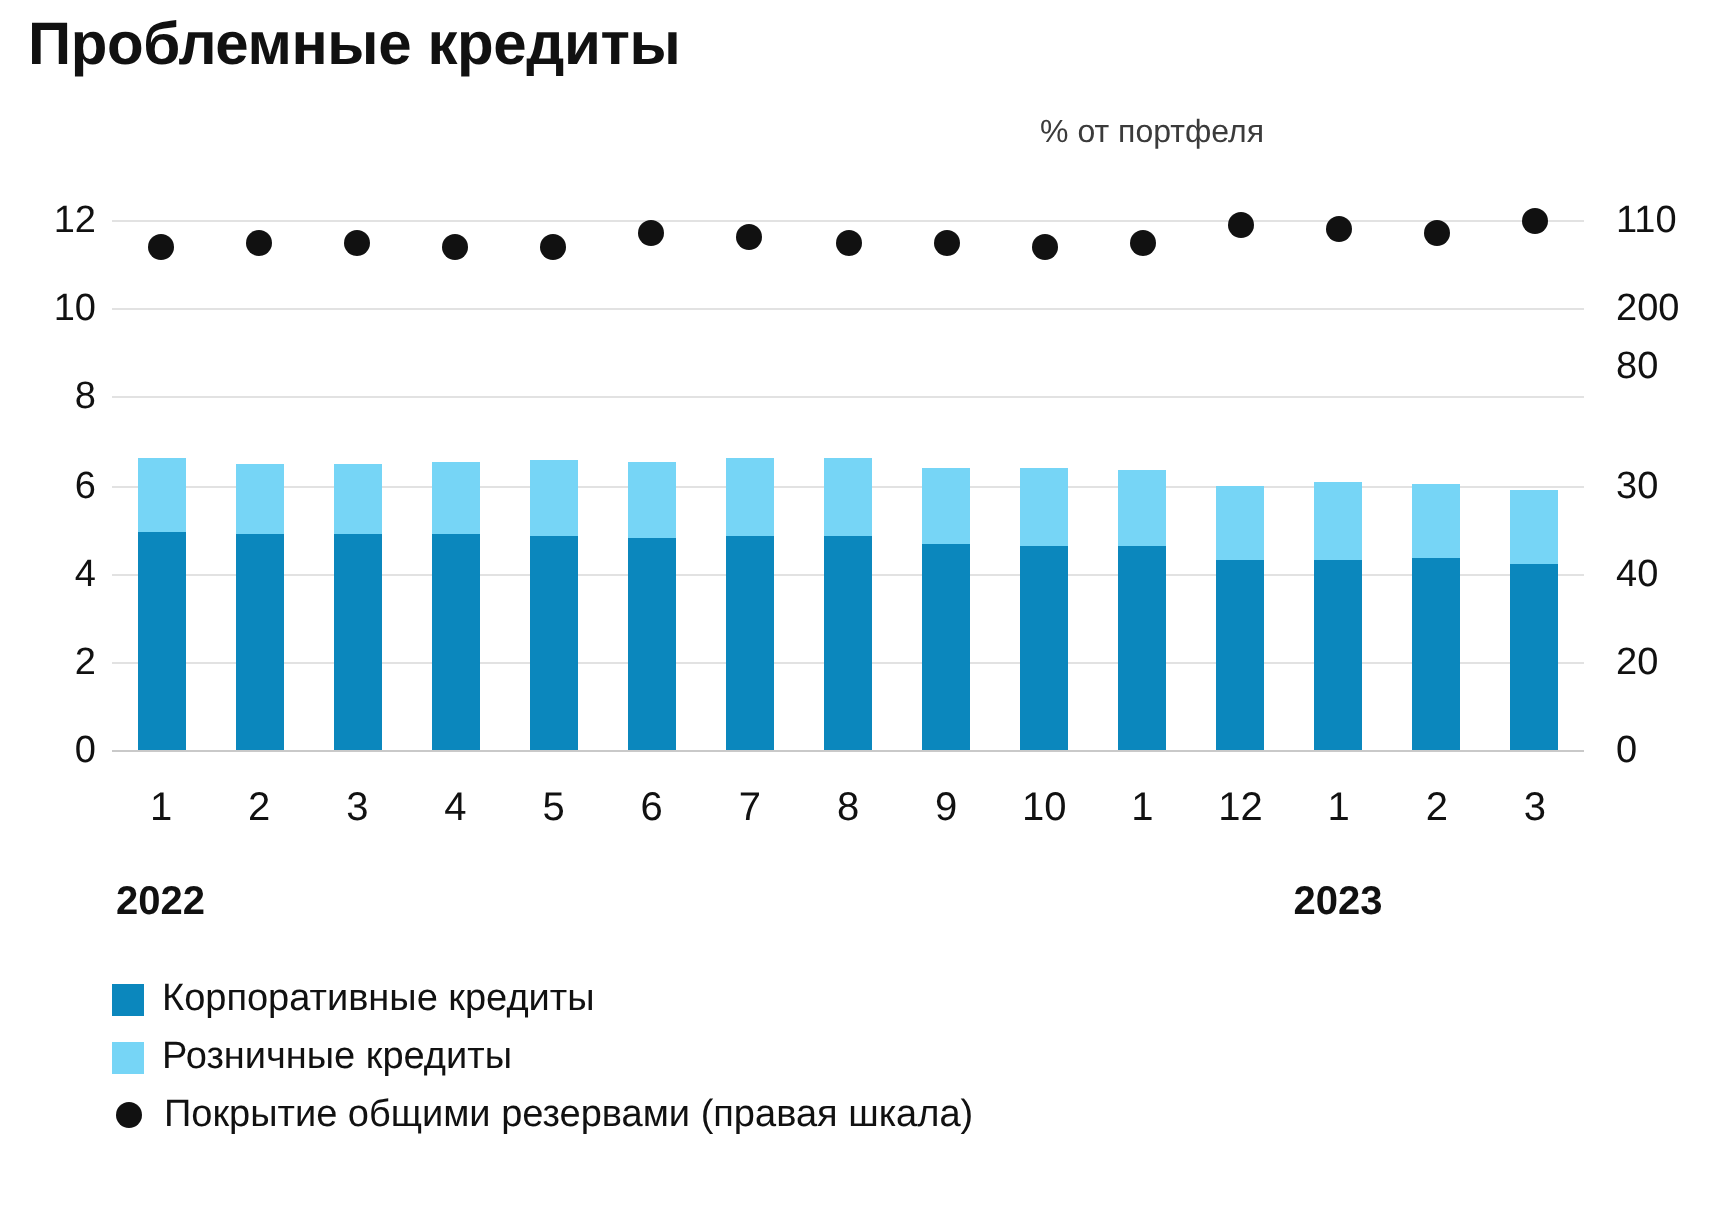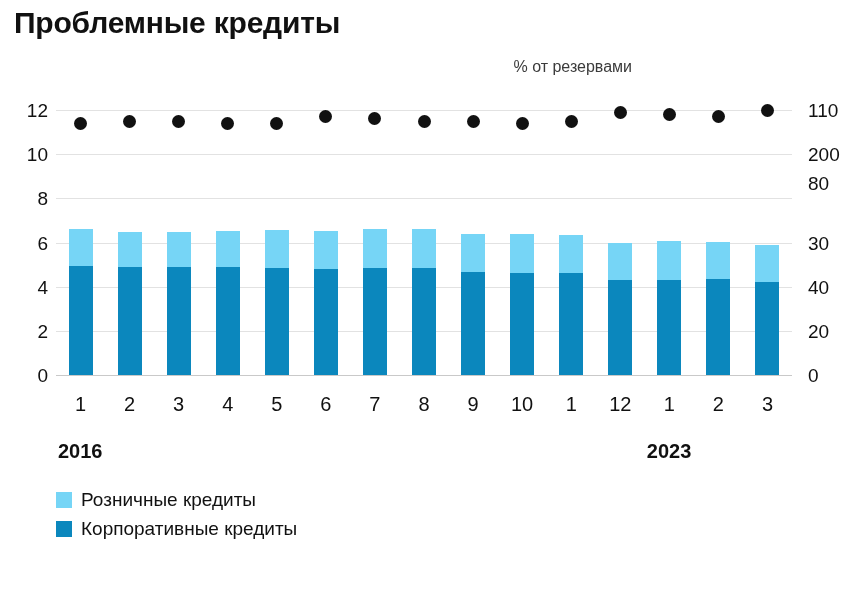--- a/index.html
+++ b/index.html
@@ -94,21 +94,21 @@
   .legend-text{
     font-size:19px;color:#111;white-space:nowrap;line-height:1;
   }
 </style>
 </head>
 <body>
 
 <div class="page">
 
   <div class="title">Проблемные кредиты</div>
-  <div class="subtitle">% от резервами</div>
+  <div class="subtitle">% от портфеля</div>
 
   <div class="ylabels-left" id="ylabels-left">
       <div class="ylab" style="top: 256px;">0</div>
       <div class="ylab" style="top: 211.833px;">2</div>
       <div class="ylab" style="top: 167.667px;">4</div>
       <div class="ylab" style="top: 123.5px;">6</div>
       <div class="ylab" style="top: 79.3333px;">8</div>
       <div class="ylab" style="top: 35.1667px;">10</div>
       <div class="ylab" style="top: -9px;">12</div>
     </div>
@@ -224,28 +224,32 @@
       <div class="xlab" style="left: 368px;">8</div>
       <div class="xlab" style="left: 417.067px;">9</div>
       <div class="xlab" style="left: 466.133px;">10</div>
       <div class="xlab" style="left: 515.2px;">1</div>
       <div class="xlab" style="left: 564.267px;">12</div>
       <div class="xlab" style="left: 613.333px;">1</div>
       <div class="xlab" style="left: 662.4px;">2</div>
       <div class="xlab" style="left: 711.467px;">3</div>
     </div>
   <div class="yearlabels" id="yearlabels">
-      <div class="yearlab" style="left: 2px;">2016</div>
+      <div class="yearlab" style="left: 2px;">2022</div>
       <div class="yearlab" style="left: 590.8px;">2023</div>
     </div>
 
   <div class="legend">
+    <div class="legend-row">
+      <span class="legend-mark sq-corp"></span>
+      <span class="legend-text">Корпоративные кредиты</span>
+    </div>
     <div class="legend-row">
       <span class="legend-mark sq-retail"></span>
       <span class="legend-text">Розничные кредиты</span>
     </div>
     <div class="legend-row">
-      <span class="legend-mark sq-corp"></span>
-      <span class="legend-text">Корпоративные кредиты</span>
+      <span class="legend-mark circle"></span>
+      <span class="legend-text">Покрытие общими резервами (правая шкала)</span>
     </div>
   </div>
 
 </div>
 
 </body></html>

